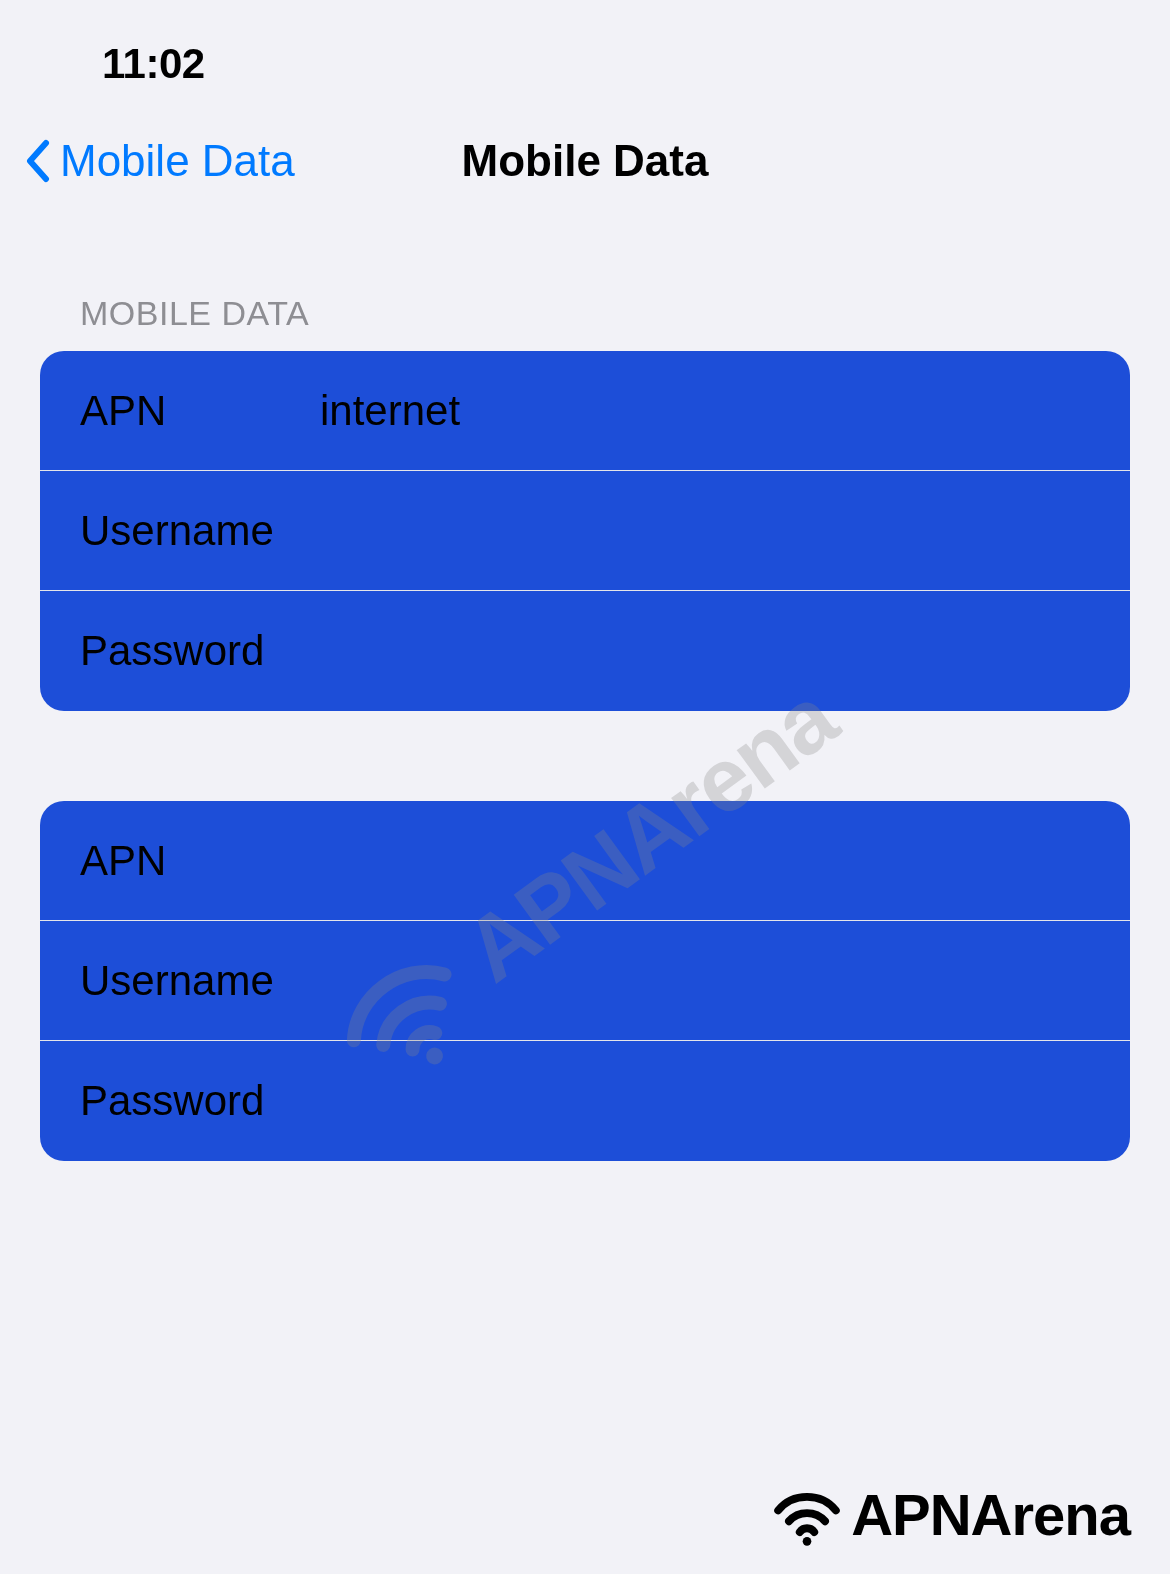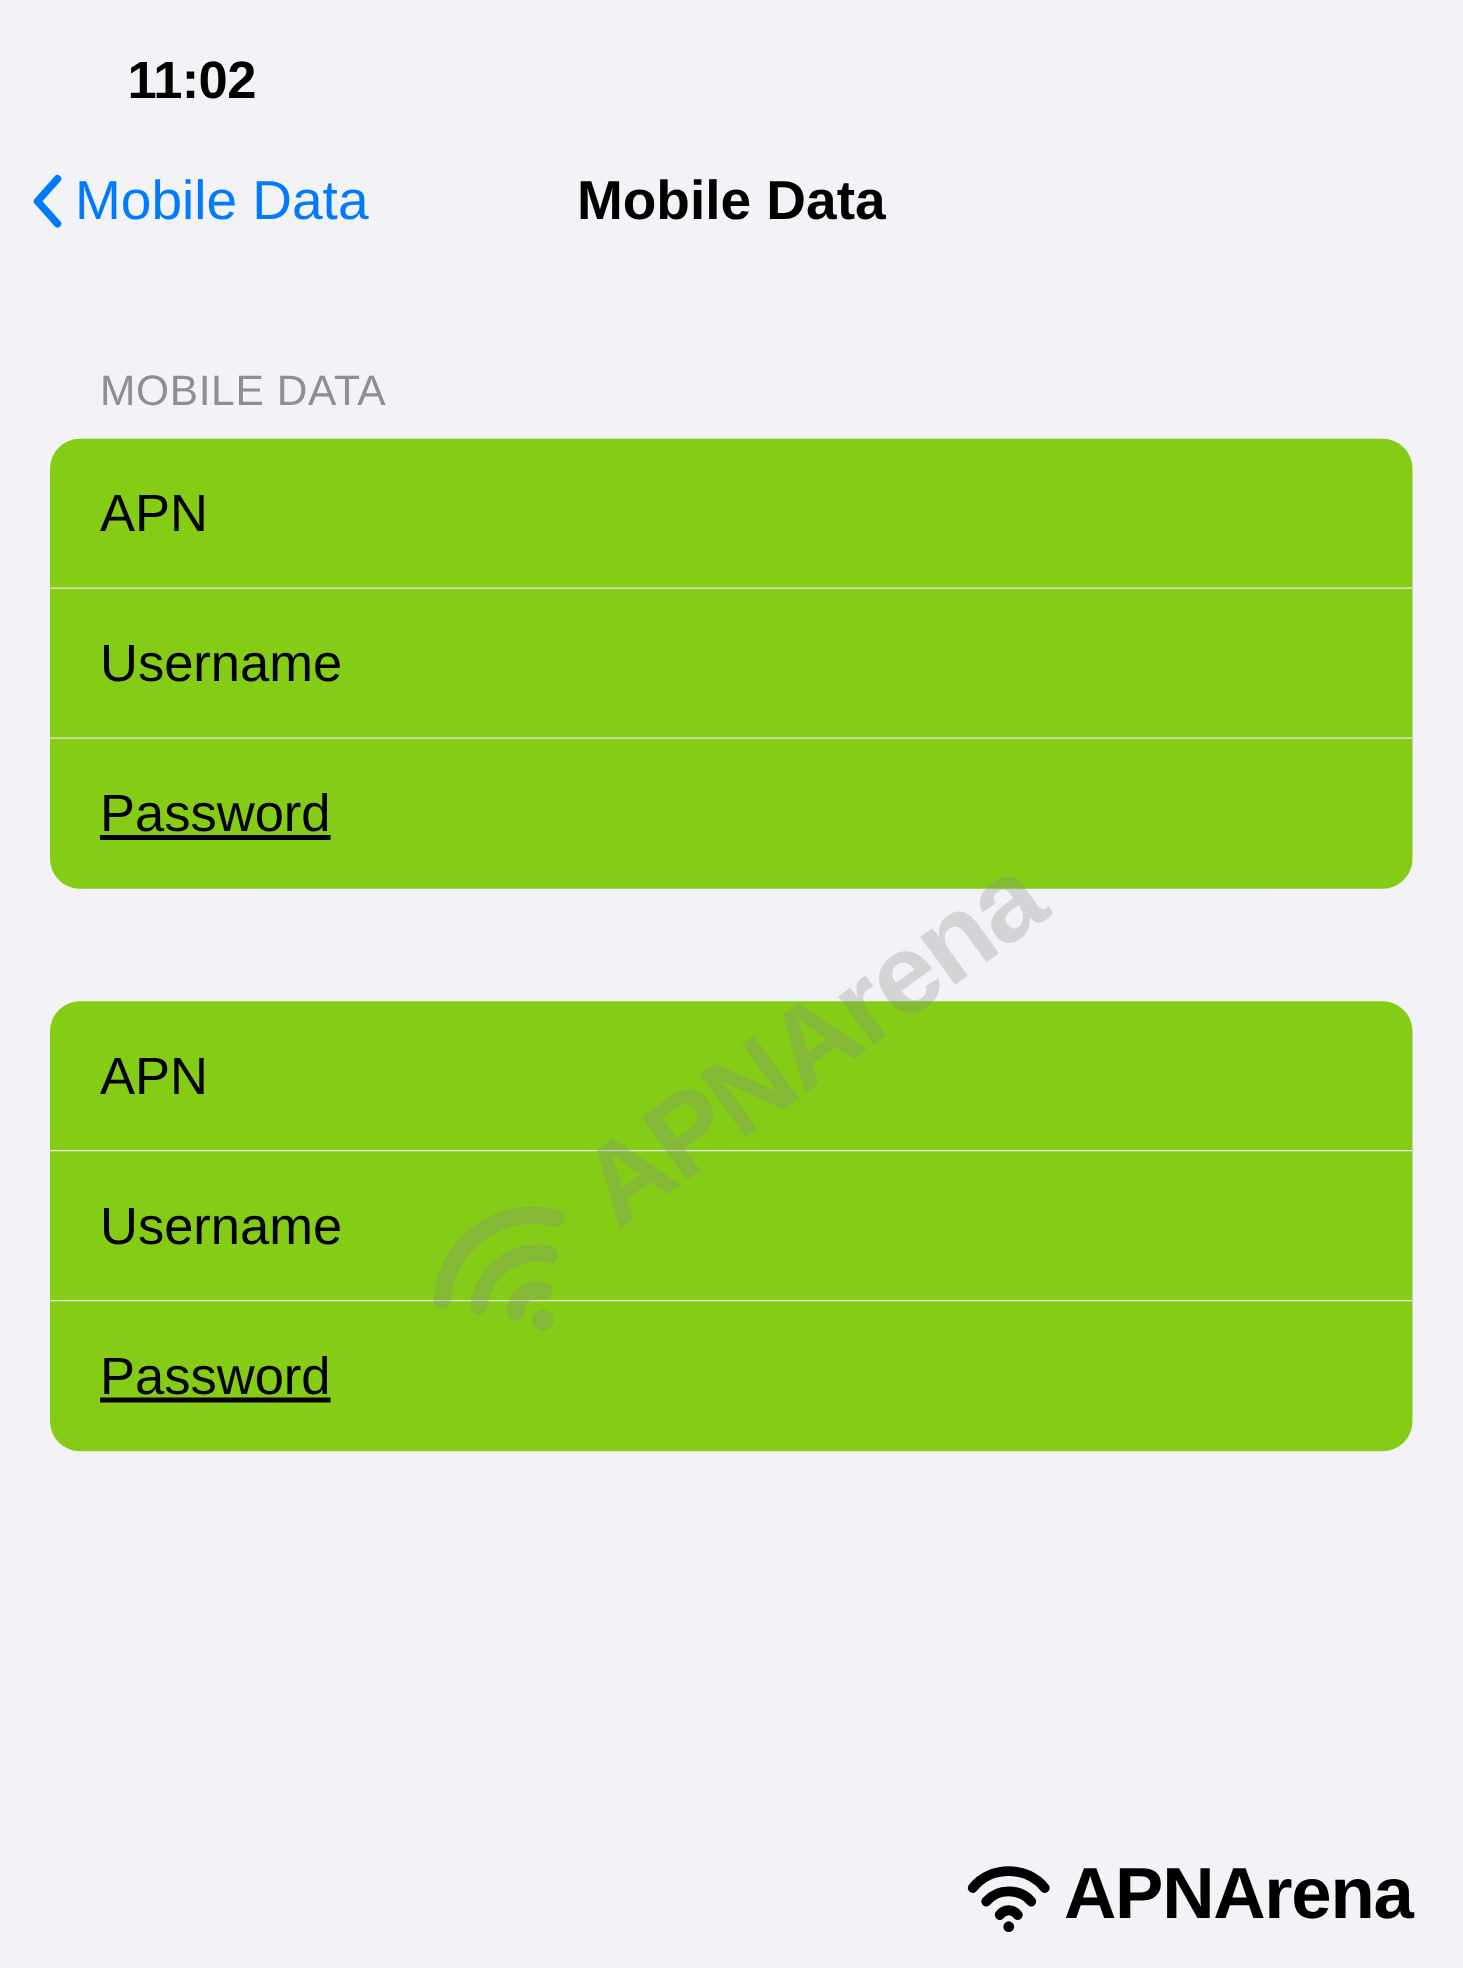--- a/index.html
+++ b/index.html
@@ -119,35 +119,34 @@
     }
     .section-header {
       font-size: 34px;
       font-weight: 400;
       color: #8e8e93;
       letter-spacing: 0.5px;
       padding: 0 0 18px 40px;
       text-transform: uppercase;
     }
     .section-group {
-      background: #84cc16;
+      background: #1d4ed8;
       border-radius: 24px;
       overflow: hidden;
       margin-bottom: 90px;
     }
     .field-row {
       display: flex;
       align-items: center;
       height: 120px;
       padding: 0 40px;
       border-bottom: 1px solid #e5e5ea;
     }
     .field-row:last-child {
       border-bottom: none;
-      text-decoration: underline;
     }
     .field-label {
       width: 240px;
       font-size: 42px;
       font-weight: 400;
       color: #000;
       flex-shrink: 0;
     }
     .field-input {
       flex: 1;
@@ -216,20 +215,21 @@
   </div>
   <div class="nav-title">Mobile Data</div>
 </div>
 
 <div class="content">
 
   <div class="section-header">MOBILE DATA</div>
   <div class="section-group">
     <div class="field-row">
       <div class="field-label">APN</div>
+      <input class="field-input" type="text" value="internet" style="">
     </div>
     <div class="field-row">
       <div class="field-label">Username</div>
       <input class="field-input" type="text" value="" style="">
     </div>
     <div class="field-row">
       <div class="field-label">Password</div>
       <input class="field-input" type="text" value="" style="">
     </div>
   </div>

